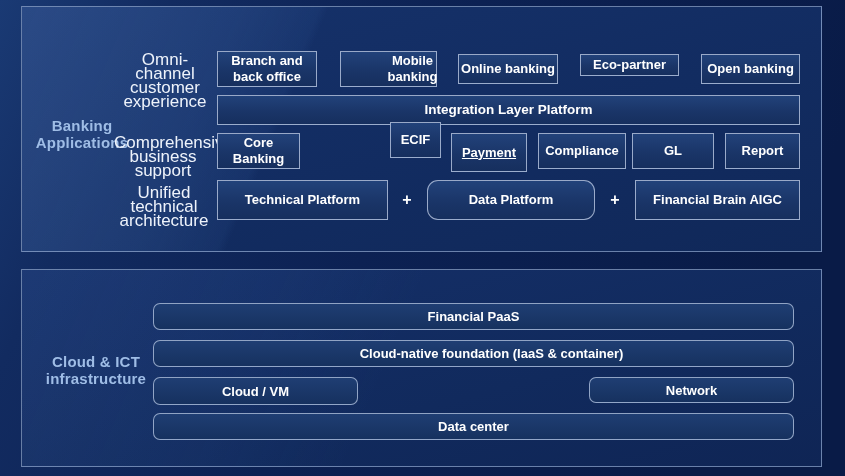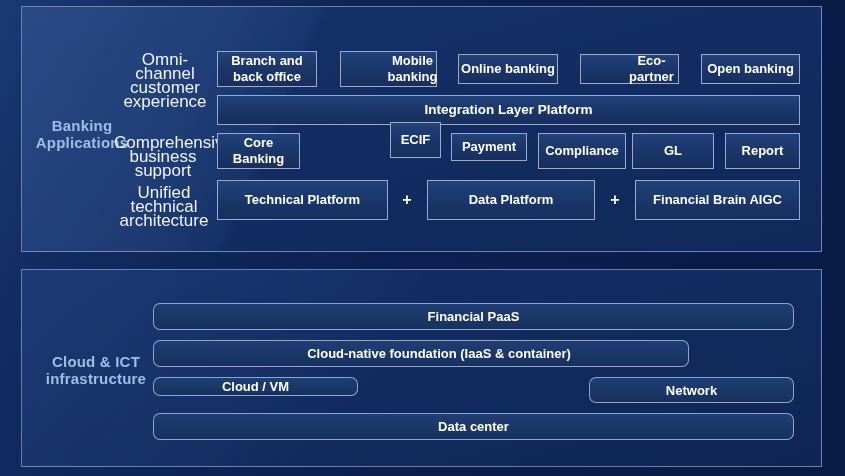--- a/index.html
+++ b/index.html
@@ -68,53 +68,53 @@
 Applications</div>
 
     <div class="lbl" style="left:98px;top:46px;width:90px;">Omni-channel
 customer
 experience</div>
     <div class="bx" style="left:195px;top:44px;width:100px;height:36px;">Branch and
 back office</div>
     <div class="bx" style="left:318px;top:44px;width:97px;height:36px;padding-left:48px;">Mobile
 banking</div>
     <div class="bx" style="left:436px;top:47px;width:100px;height:30px;">Online banking</div>
-    <div class="bx" style="left:558px;top:47px;width:99px;height:30px;padding-left:44px;">Eco-partner</div>
+    <div class="bx" style="left:558px;top:47px;width:99px;height:22px;">Eco-partner</div>
     <div class="bx" style="left:679px;top:47px;width:99px;height:30px;text-align:center;">Open banking</div>
 
     <div class="bx wide" style="left:195px;top:88px;width:583px;height:30px;">Integration Layer Platform</div>
 
     <div class="lbl" style="left:92px;top:129px;width:98px;">Comprehensive
 business support</div>
     <div class="bx" style="left:195px;top:126px;width:83px;height:36px;">Core
 Banking</div>
     <div class="bx" style="left:368px;top:115px;width:51px;height:36px;">ECIF</div>
-    <div class="bx" style="left:429px;top:126px;width:76px;height:28px;">Payment</div>
+    <div class="bx" style="left:429px;top:126px;width:76px;height:39px;text-decoration:underline;">Payment</div>
     <div class="bx" style="left:516px;top:126px;width:88px;height:36px;">Compliance</div>
     <div class="bx" style="left:610px;top:126px;width:82px;height:36px;">GL</div>
     <div class="bx" style="left:703px;top:126px;width:75px;height:36px;">Report</div>
 
     <div class="lbl" style="left:96px;top:179px;width:92px;">Unified technical
 architecture</div>
     <div class="bx" style="left:195px;top:173px;width:171px;height:40px;">Technical Platform</div>
     <div class="plus" style="left:374px;top:173px;width:22px;height:40px;">+</div>
-    <div class="bx" style="left:405px;top:173px;width:168px;height:40px;">Data Platform</div>
+    <div class="bx" style="left:405px;top:173px;width:168px;height:40px;border-radius:11px;">Data Platform</div>
     <div class="plus" style="left:582px;top:173px;width:22px;height:40px;">+</div>
     <div class="bx" style="left:613px;top:173px;width:165px;height:40px;">Financial Brain AIGC</div>
   </div>
 
   <div class="panel" id="panel-cloud">
 
     <div class="ttl" style="left:0px;top:84px;width:148px;">Cloud &amp; ICT
 infrastructure</div>
 
     <div class="rbx" style="left:131px;top:33px;width:641px;height:27px;">Financial PaaS</div>
 
-    <div class="rbx" style="left:131px;top:70px;width:536px;height:27px;padding-left:36px;">Cloud-native foundation (IaaS &amp; container)</div>
+    <div class="rbx" style="left:131px;top:70px;width:641px;height:27px;padding-left:36px;">Cloud-native foundation (IaaS &amp; container)</div>
 
-    <div class="rbx" style="left:131px;top:107px;width:205px;height:19px;">Cloud / VM</div>
+    <div class="rbx" style="left:131px;top:107px;width:205px;height:28px;">Cloud / VM</div>
     <div class="rbx" style="left:349px;top:107px;width:203px;height:26px;margin-top:36px;">Storage</div>
     <div class="rbx" style="left:567px;top:107px;width:205px;height:26px;">Network</div>
 
     <div class="rbx" style="left:131px;top:143px;width:641px;height:27px;">Data center</div>
   </div>
 
 </div>
 
 </body></html>

